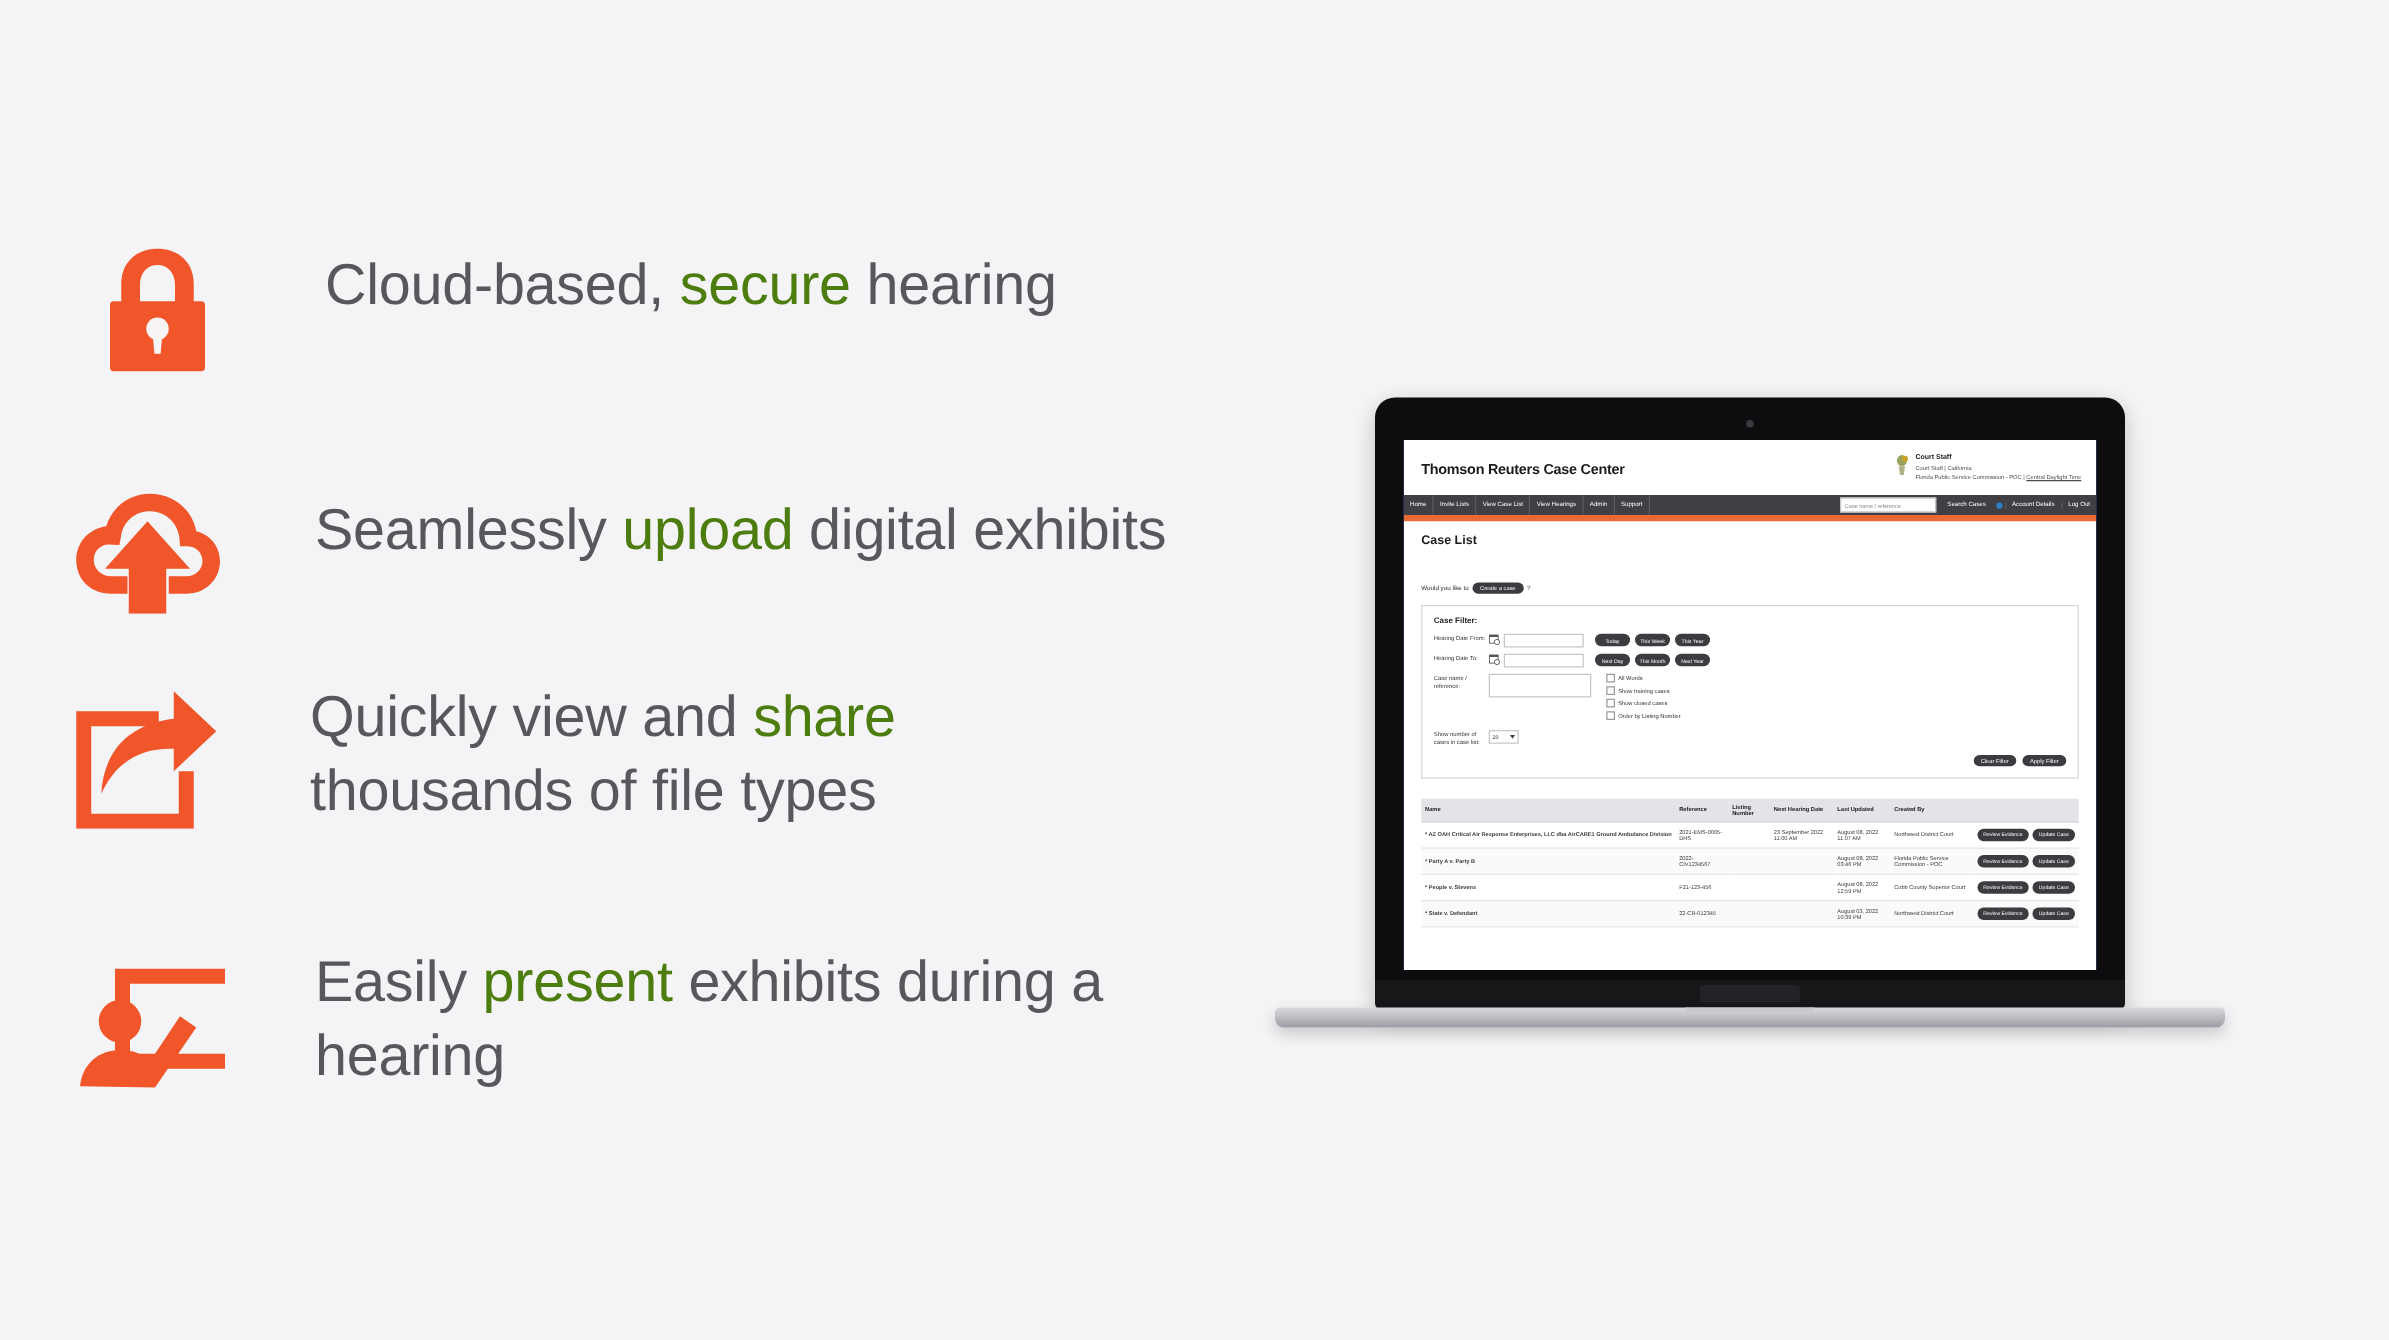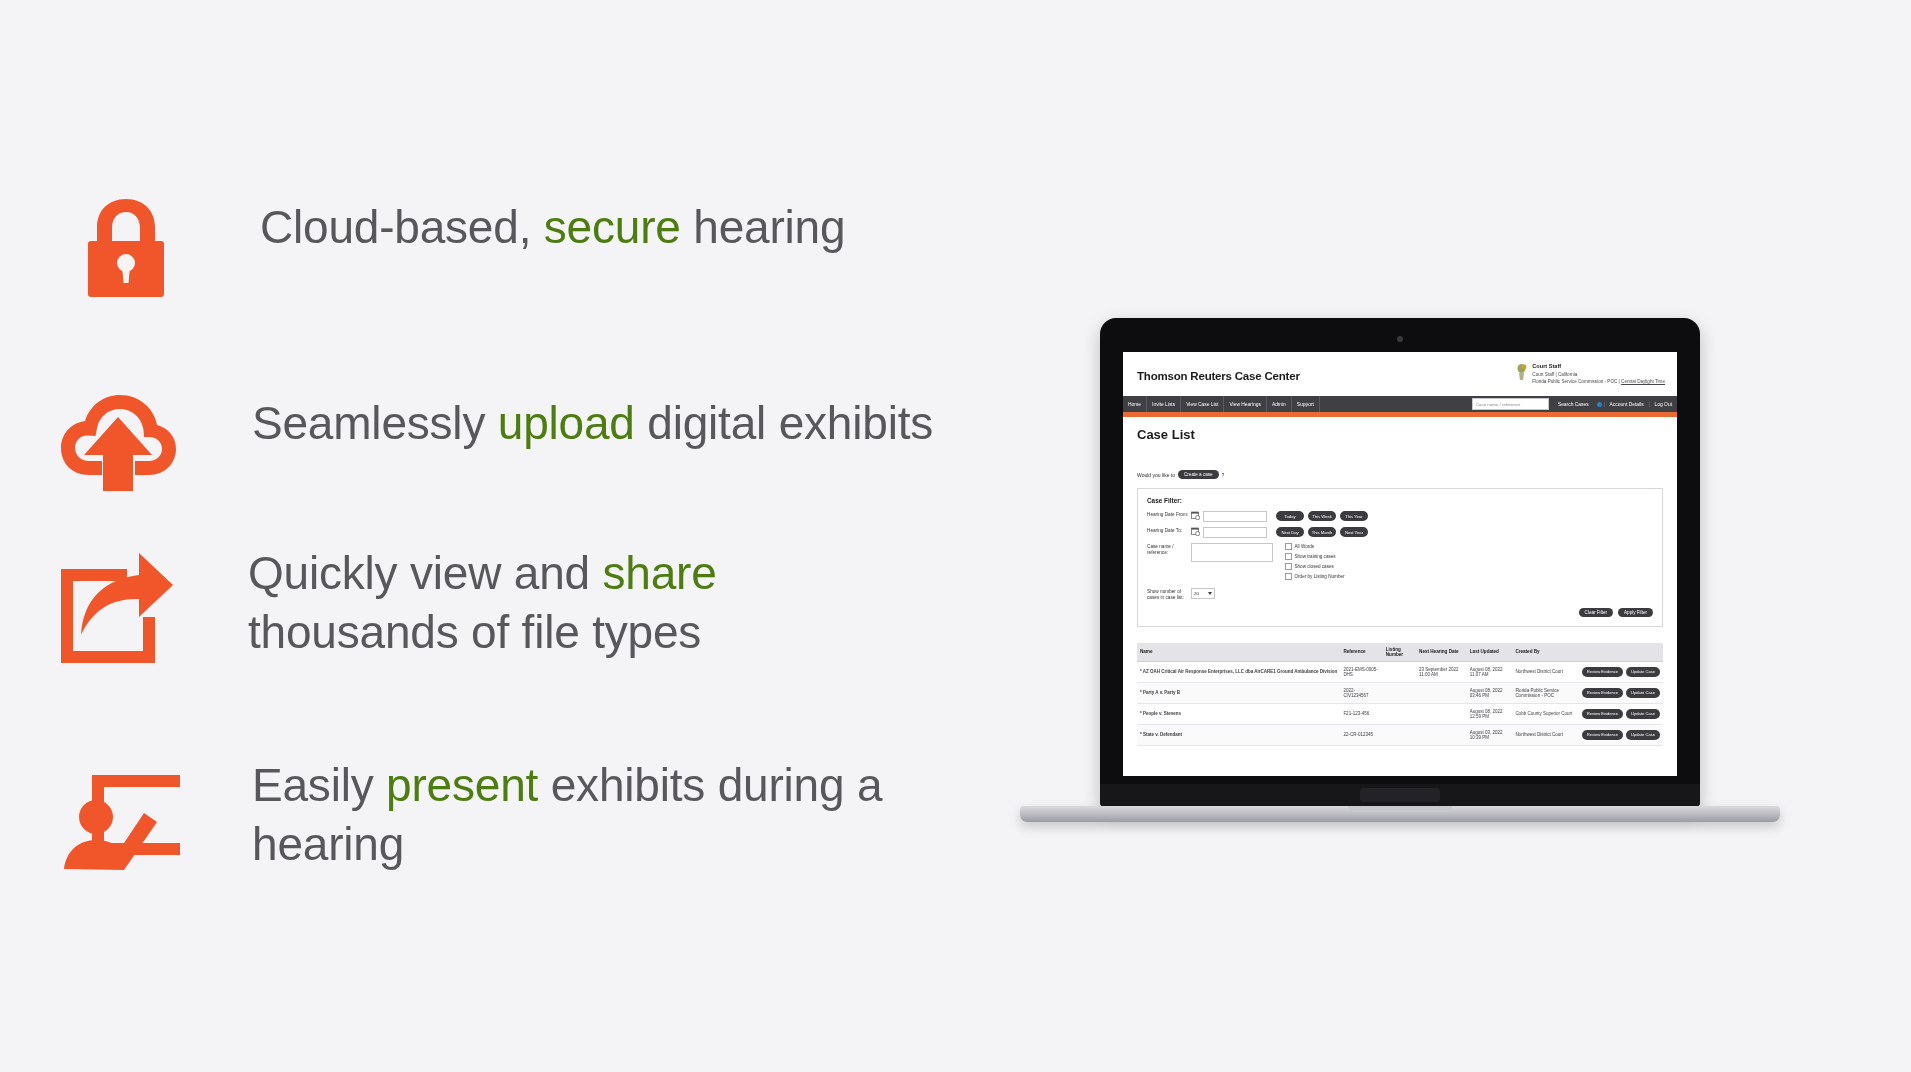--- a/index.html
+++ b/index.html
@@ -107,21 +107,21 @@
     width:72px;height:10px;background:#fff;border:1px solid #c6c6cc;
     font-size:4.4px;color:#8a8a90;display:flex;align-items:center;
     padding-left:3px;
   }
   .info-dot{
     width:5px;height:5px;border-radius:50%;background:#2f7fc4;
     margin-left:3px;margin-right:2px;
   }
   .orange-bar{height:5px;background:#ea6a34;}
   .app-body{padding:10px 14px 0 14px;}
-  .case-list-h{font-size:13px;font-weight:700;color:#1b1b1b;margin-bottom:28px;}
+  .case-list-h{font-size:10px;font-weight:700;color:#1b1b1b;margin-bottom:28px;}
   .create-row{display:flex;align-items:center;gap:3px;font-size:5px;margin-bottom:9px;}
   .pill{
     background:#3b3b40;color:#fff;border-radius:7px;
     padding:2px 6px;font-size:4.6px;white-space:nowrap;
   }
   .filter-card{
     border:1px solid #d6d6dc;padding:8px 9px 9px 9px;
     background:#fff;
   }
   .filter-title{font-size:6.4px;font-weight:700;margin-bottom:7px;color:#1b1b1b;}

